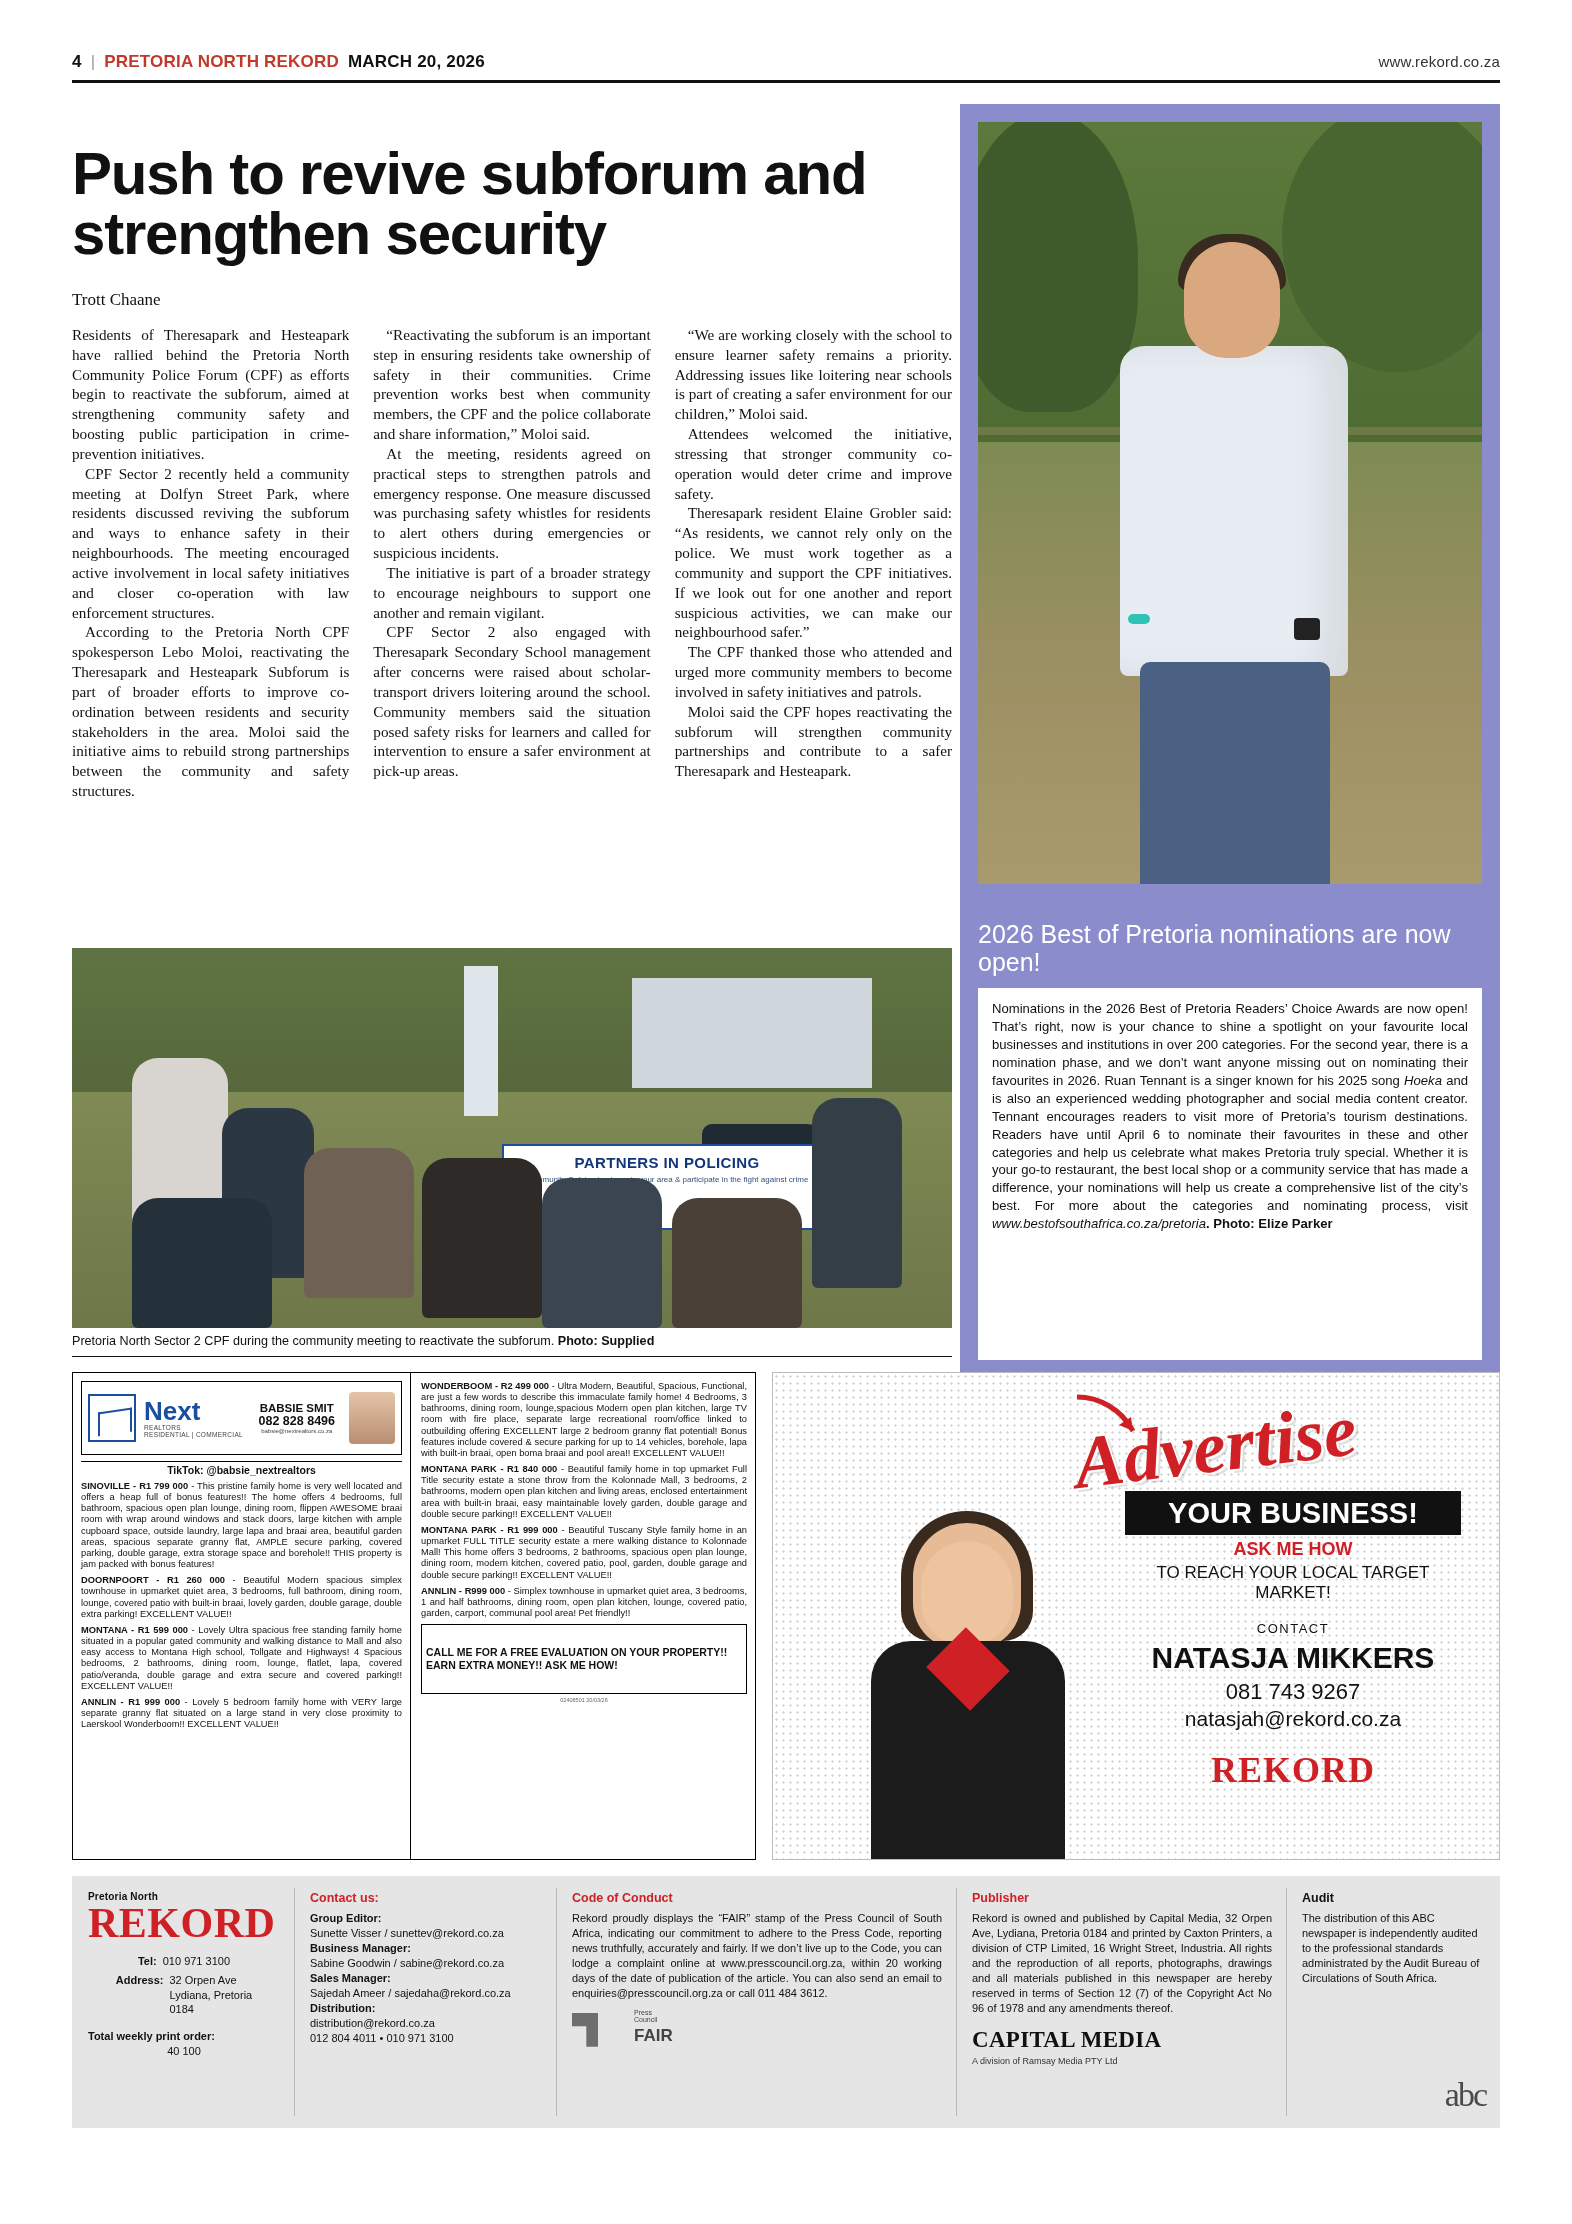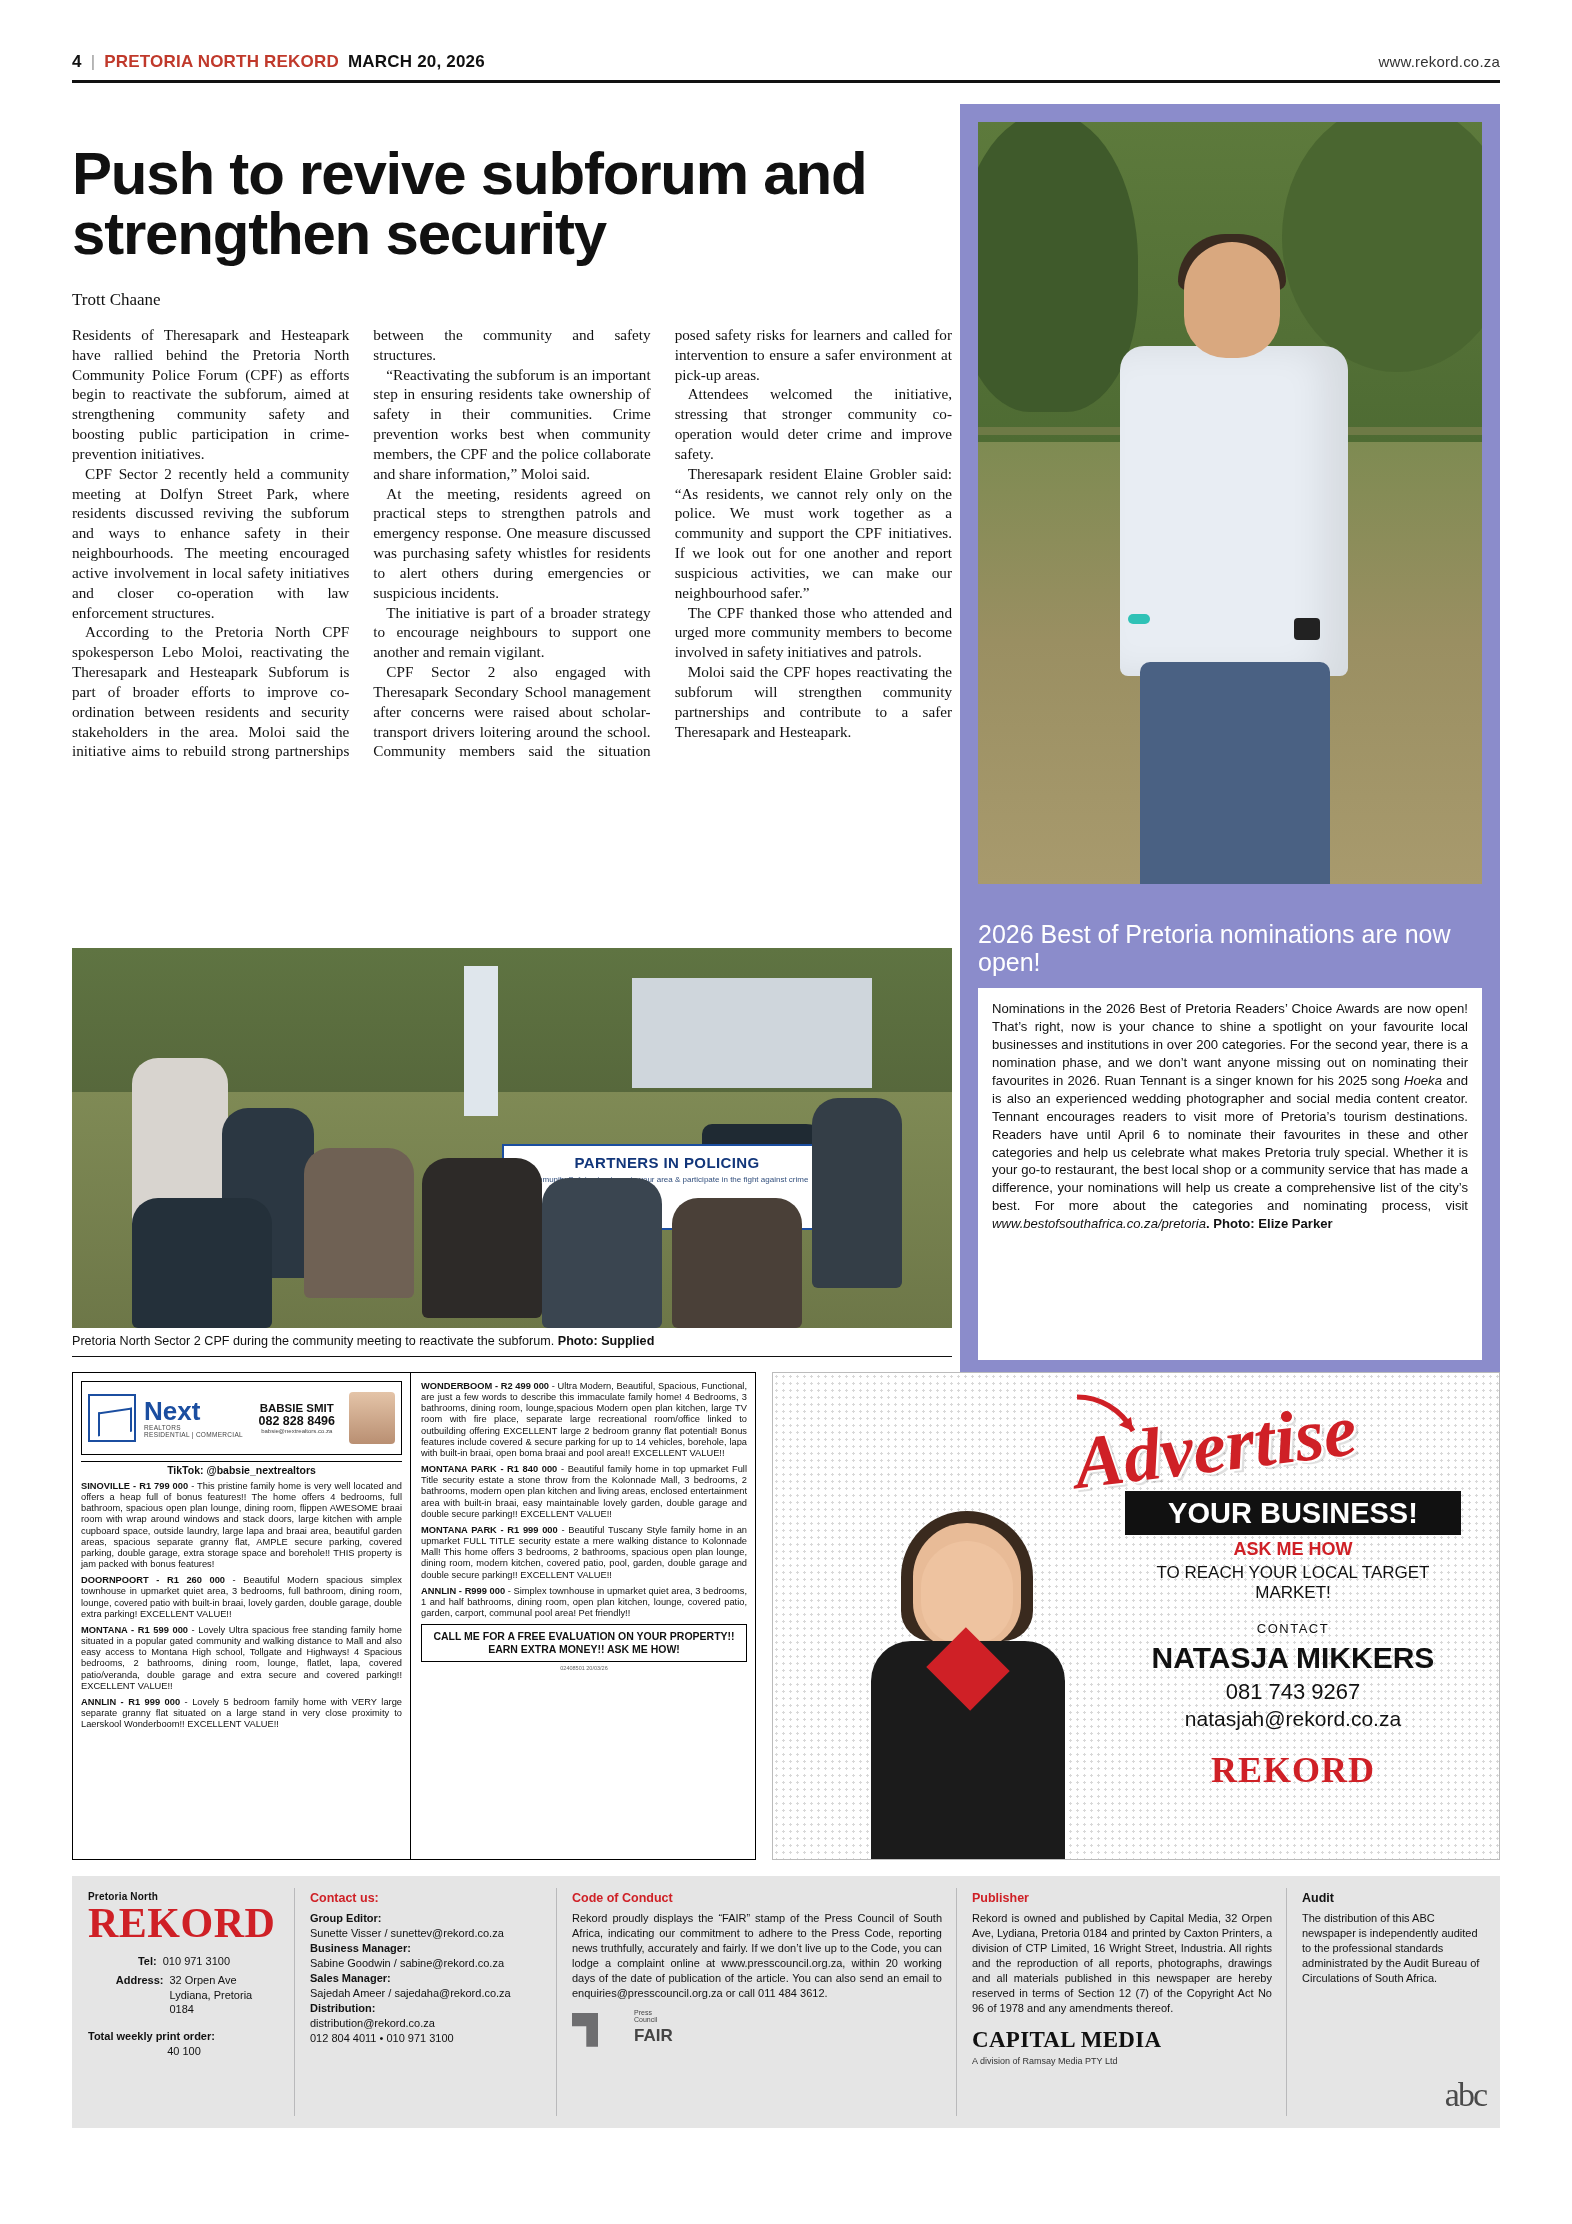--- a/index.html
+++ b/index.html
@@ -133,22 +133,22 @@
   .next-sub { font-family:"Liberation Sans", sans-serif; font-size:6.5px; color:#444; letter-spacing:.3px; }
   .agent-box { margin-left:auto; text-align:center; }
   .agent-name { font-family:"Liberation Sans", sans-serif; font-weight:bold; font-size:11.5px; }
   .agent-phone { font-family:"Liberation Sans", sans-serif; font-weight:bold; font-size:12.5px; }
   .agent-mail { font-family:"Liberation Sans", sans-serif; font-size:6px; color:#444; }
   .agent-photo { width:46px; height:52px; background:linear-gradient(#e4c4a8,#b98f72); border-radius:4px; margin-left:6px; }
   .tiktok { font-family:"Liberation Sans", sans-serif; font-weight:bold; font-size:10.5px; text-align:center; border-top:1px solid #000; padding-top:2px; margin-bottom:5px; }
   .listing { font-family:"Liberation Sans", sans-serif; font-size:9.3px; line-height:1.2; text-align:justify; margin-bottom:5px; }
   .listing b { font-weight:bold; }
   .cta {
-    border:1px solid #000; background:#fff; text-align:center; font-family:"Liberation Sans", sans-serif;
-    font-weight:bold; font-size:10.5px; line-height:1.25; padding:5px 4px; margin-top:4px;
+    border:1px solid #000; background:#fff; text-align:left; font-family:"Liberation Sans", sans-serif;
+    font-weight:bold; font-size:10.5px; line-height:1.25; padding:21px 4px; margin-top:4px;
   }
   .adref { font-family:"Liberation Sans", sans-serif; font-size:5.5px; color:#666; text-align:center; margin-top:3px; }
 
   .ad-right {
     position:absolute; left:700px; top:0; width:728px; height:488px;
     border:1px solid #bbb; background:#ffffff; overflow:hidden;
   }
   .ad-dots { position:absolute; inset:0; background-image:radial-gradient(#d8d8d8 1px, transparent 1.2px); background-size:7px 7px; }
   .adv-script {
     position:absolute; left:300px; top:24px; width:400px;
@@ -230,20 +230,21 @@
   <div class="byline">Trott Chaane</div>
 
   <div class="cols" id="body-cols">
       <p class="first">Residents of Theresapark and Hesteapark have rallied behind the Pretoria North Community Police Forum (CPF) as efforts begin to reactivate the subforum, aimed at strengthening community safety and boosting public participation in crime-prevention initiatives.</p>
       <p>CPF Sector 2 recently held a community meeting at Dolfyn Street Park, where residents discussed reviving the subforum and ways to enhance safety in their neighbourhoods. The meeting encouraged active involvement in local safety initiatives and closer co-operation with law enforcement structures.</p>
       <p>According to the Pretoria North CPF spokesperson Lebo Moloi, reactivating the Theresapark and Hesteapark Subforum is part of broader efforts to improve co-ordination between residents and security stakeholders in the area. Moloi said the initiative aims to rebuild strong partnerships between the community and safety structures.</p>
       <p>“Reactivating the subforum is an important step in ensuring residents take ownership of safety in their communities. Crime prevention works best when community members, the CPF and the police collaborate and share information,” Moloi said.</p>
       <p>At the meeting, residents agreed on practical steps to strengthen patrols and emergency response. One measure discussed was purchasing safety whistles for residents to alert others during emergencies or suspicious incidents.</p>
       <p>The initiative is part of a broader strategy to encourage neighbours to support one another and remain vigilant.</p>
       <p>CPF Sector 2 also engaged with Theresapark Secondary School management after concerns were raised about scholar-transport drivers loitering around the school. Community members said the situation posed safety risks for learners and called for intervention to ensure a safer environment at pick-up areas.</p>
+      <p>“We are working closely with the school to ensure learner safety remains a priority. Addressing issues like loitering near schools is part of creating a safer environment for our children,” Moloi said.</p>
       <p>Attendees welcomed the initiative, stressing that stronger community co-operation would deter crime and improve safety.</p>
       <p>Theresapark resident Elaine Grobler said: “As residents, we cannot rely only on the police. We must work together as a community and support the CPF initiatives. If we look out for one another and report suspicious activities, we can make our neighbourhood safer.”</p>
       <p>The CPF thanked those who attended and urged more community members to become involved in safety initiatives and patrols.</p>
       <p>Moloi said the CPF hopes reactivating the subforum will strengthen community partnerships and contribute to a safer Theresapark and Hesteapark.</p>
     </div>
 
   <div class="photo-wrap">
     <div class="photo">
       <div class="ph-sky"></div>
       <div class="ph-tree1"></div>

